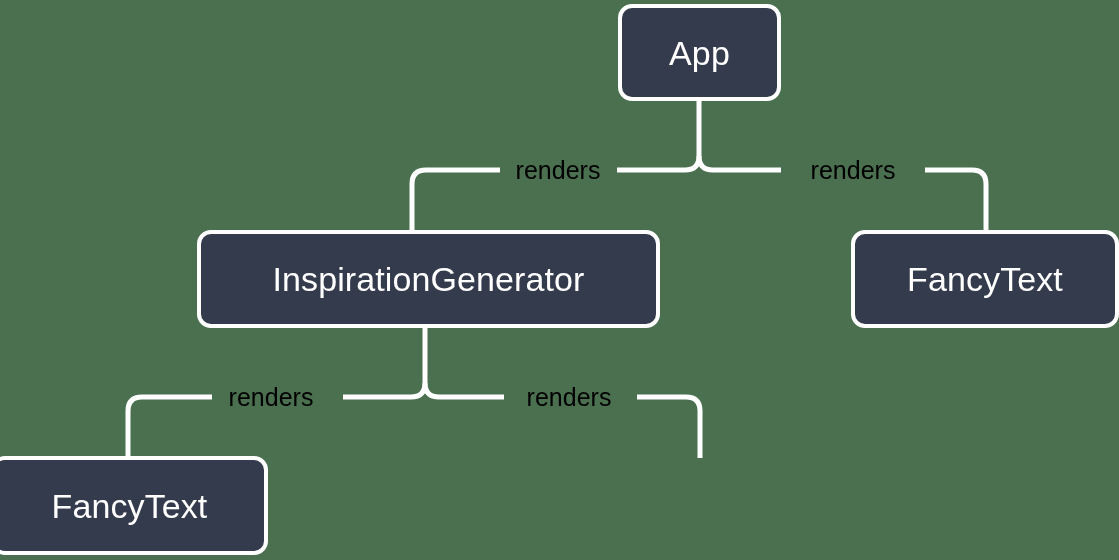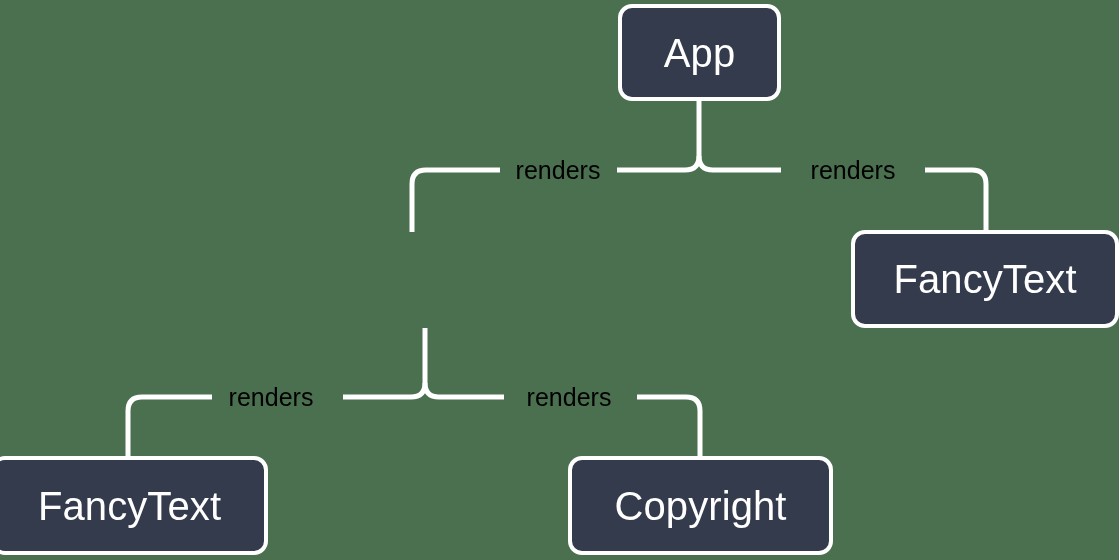--- a/index.html
+++ b/index.html
@@ -28,21 +28,21 @@
   .node {
     position: absolute;
     box-sizing: border-box;
     background: #343b4c;
     border: 4px solid #ffffff;
     border-radius: 14px;
     color: #ffffff;
     display: flex;
     align-items: center;
     justify-content: center;
-    font-size: 40px;
+    font-size: 34px;
     font-weight: 400;
     letter-spacing: 0.1px;
     white-space: nowrap;
     line-height: 1;
   }
   .edge-label {
     position: absolute;
     color: #000000;
     font-size: 25px;
     font-weight: 500;
@@ -85,32 +85,32 @@
       <path d="M637,397 L686,397"></path>
       <path d="M686,397 Q700,397 700,411 L700,458"></path>
 
     </g>
   </svg>
 
   <div class="node" style="left:618px; top:4px; width:163px; height:97px;">
     <span>App</span>
   </div>
 
+  <div class="node" style="left:197px; top:230px; width:463px; height:98px;">
+    <span>InspirationGenerator</span>
+  </div>
 
   <div class="node" style="left:851px; top:230px; width:268px; height:98px;">
     <span>FancyText</span>
   </div>
 
   <div class="node" style="left:-9px; top:456px; width:277px; height:99px;">
     <span>FancyText</span>
   </div>
 
-  <div class="node" style="left:568px; top:456px; width:265px; height:99px;">
-    <span>Copyright</span>
-  </div>
 
   <div class="edge-label" style="left:558px; top:170px;">renders</div>
 
   <div class="edge-label" style="left:853px; top:170px;">renders</div>
 
   <div class="edge-label" style="left:271px; top:397px;">renders</div>
 
   <div class="edge-label" style="left:569px; top:397px;">renders</div>
 
 </div>

